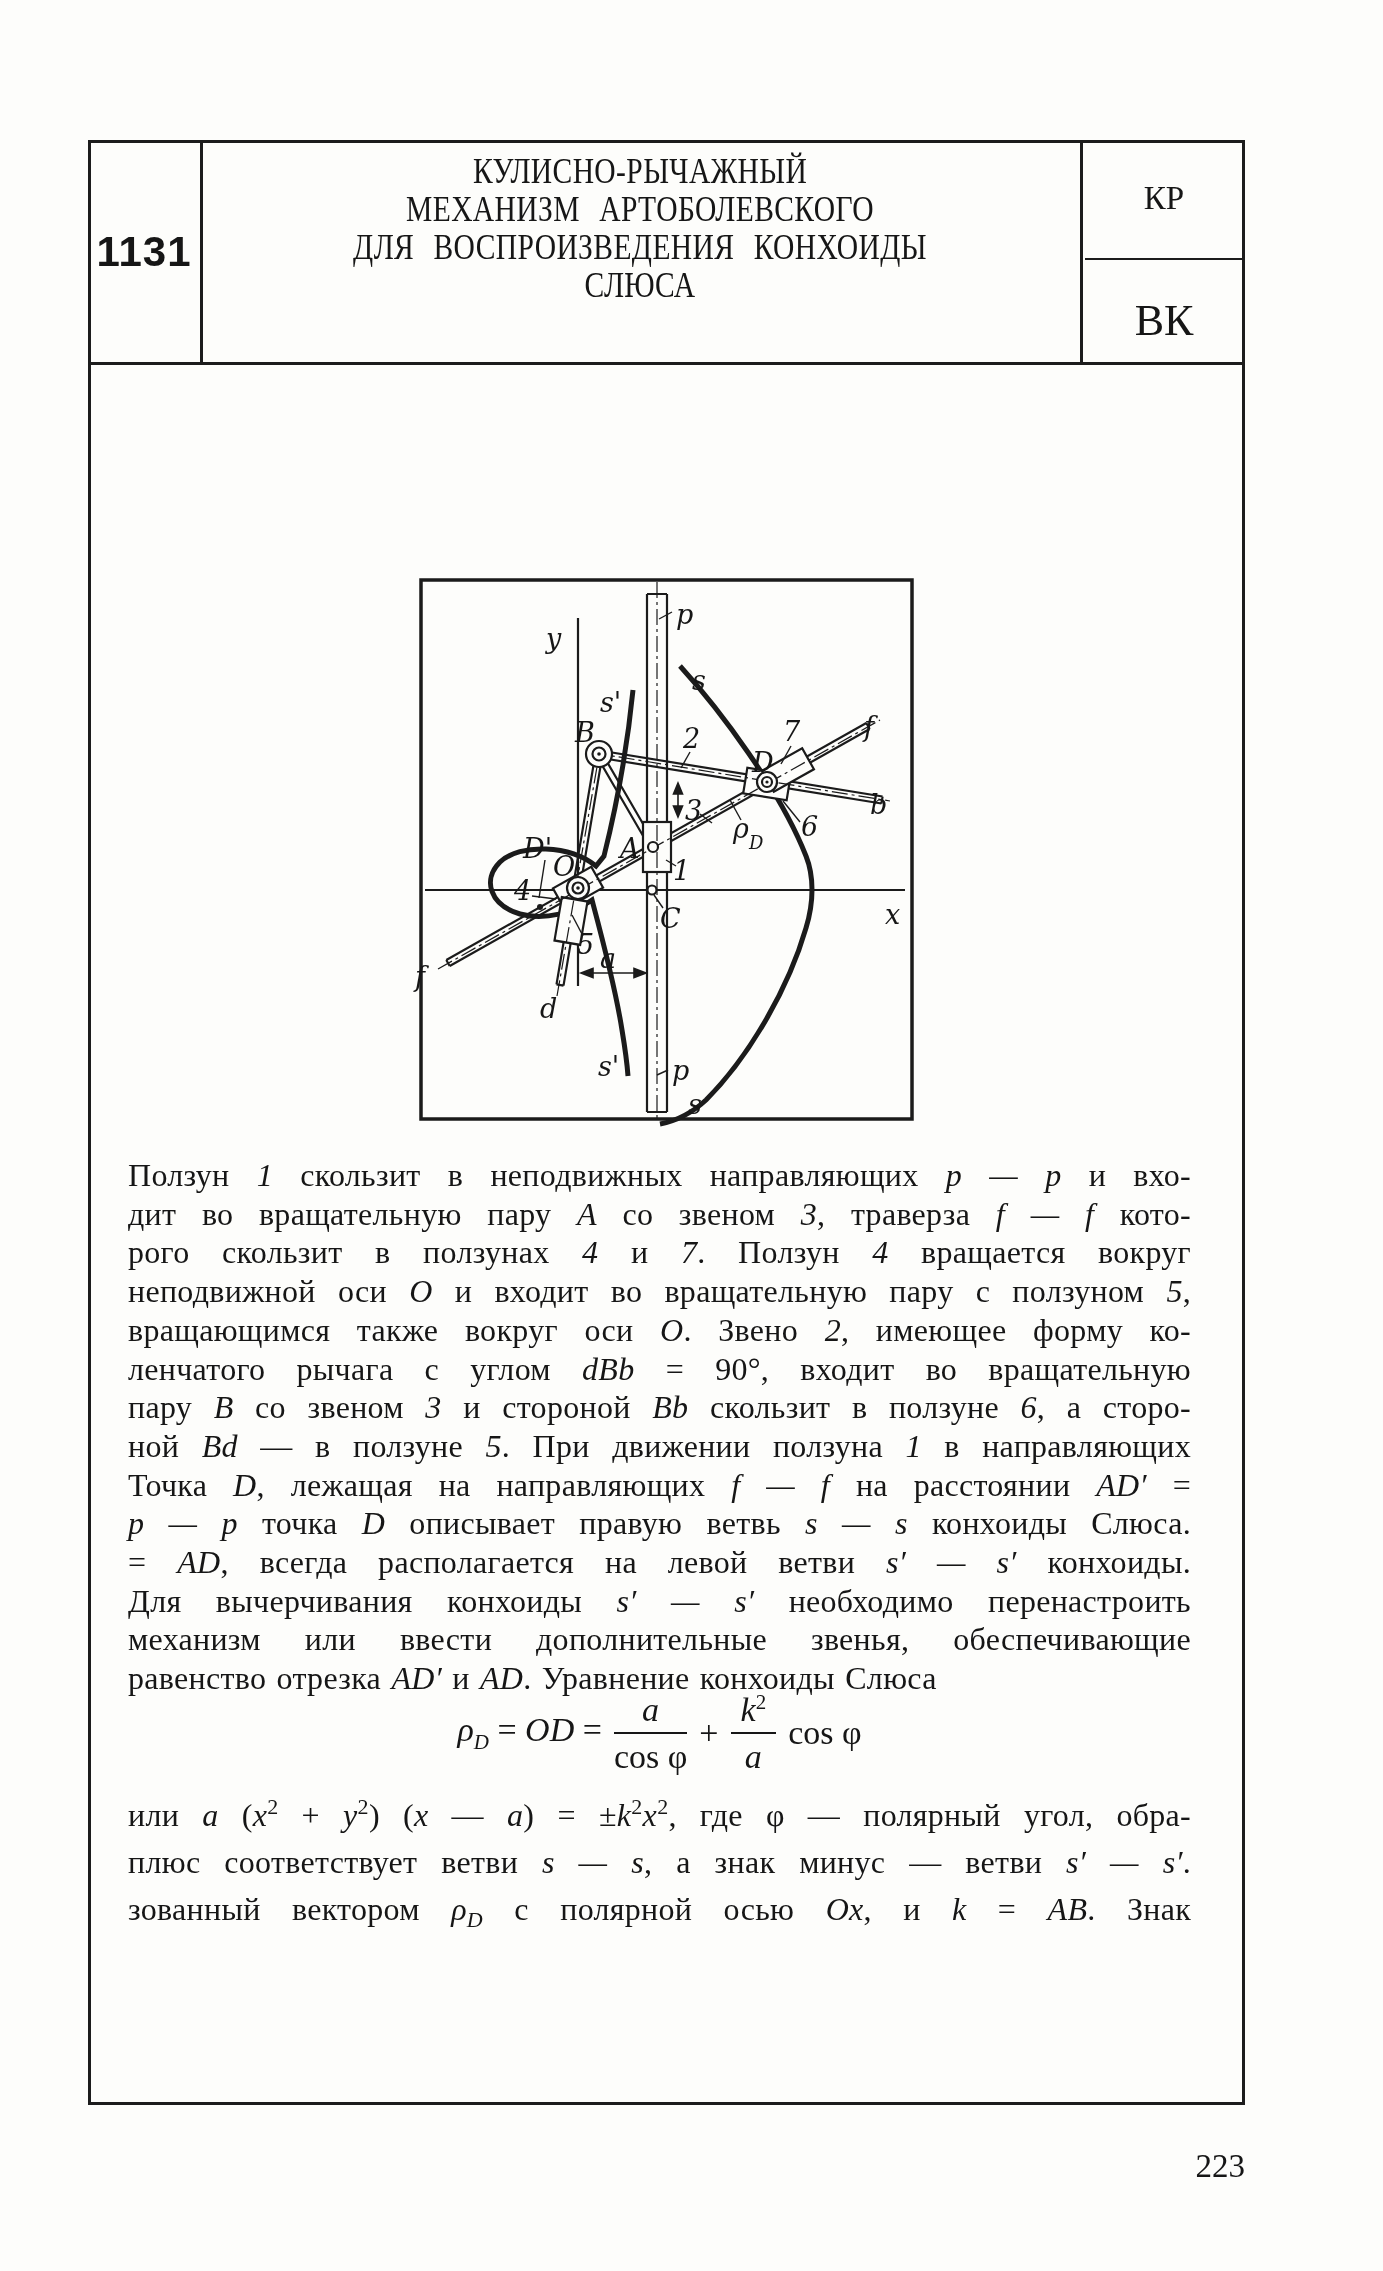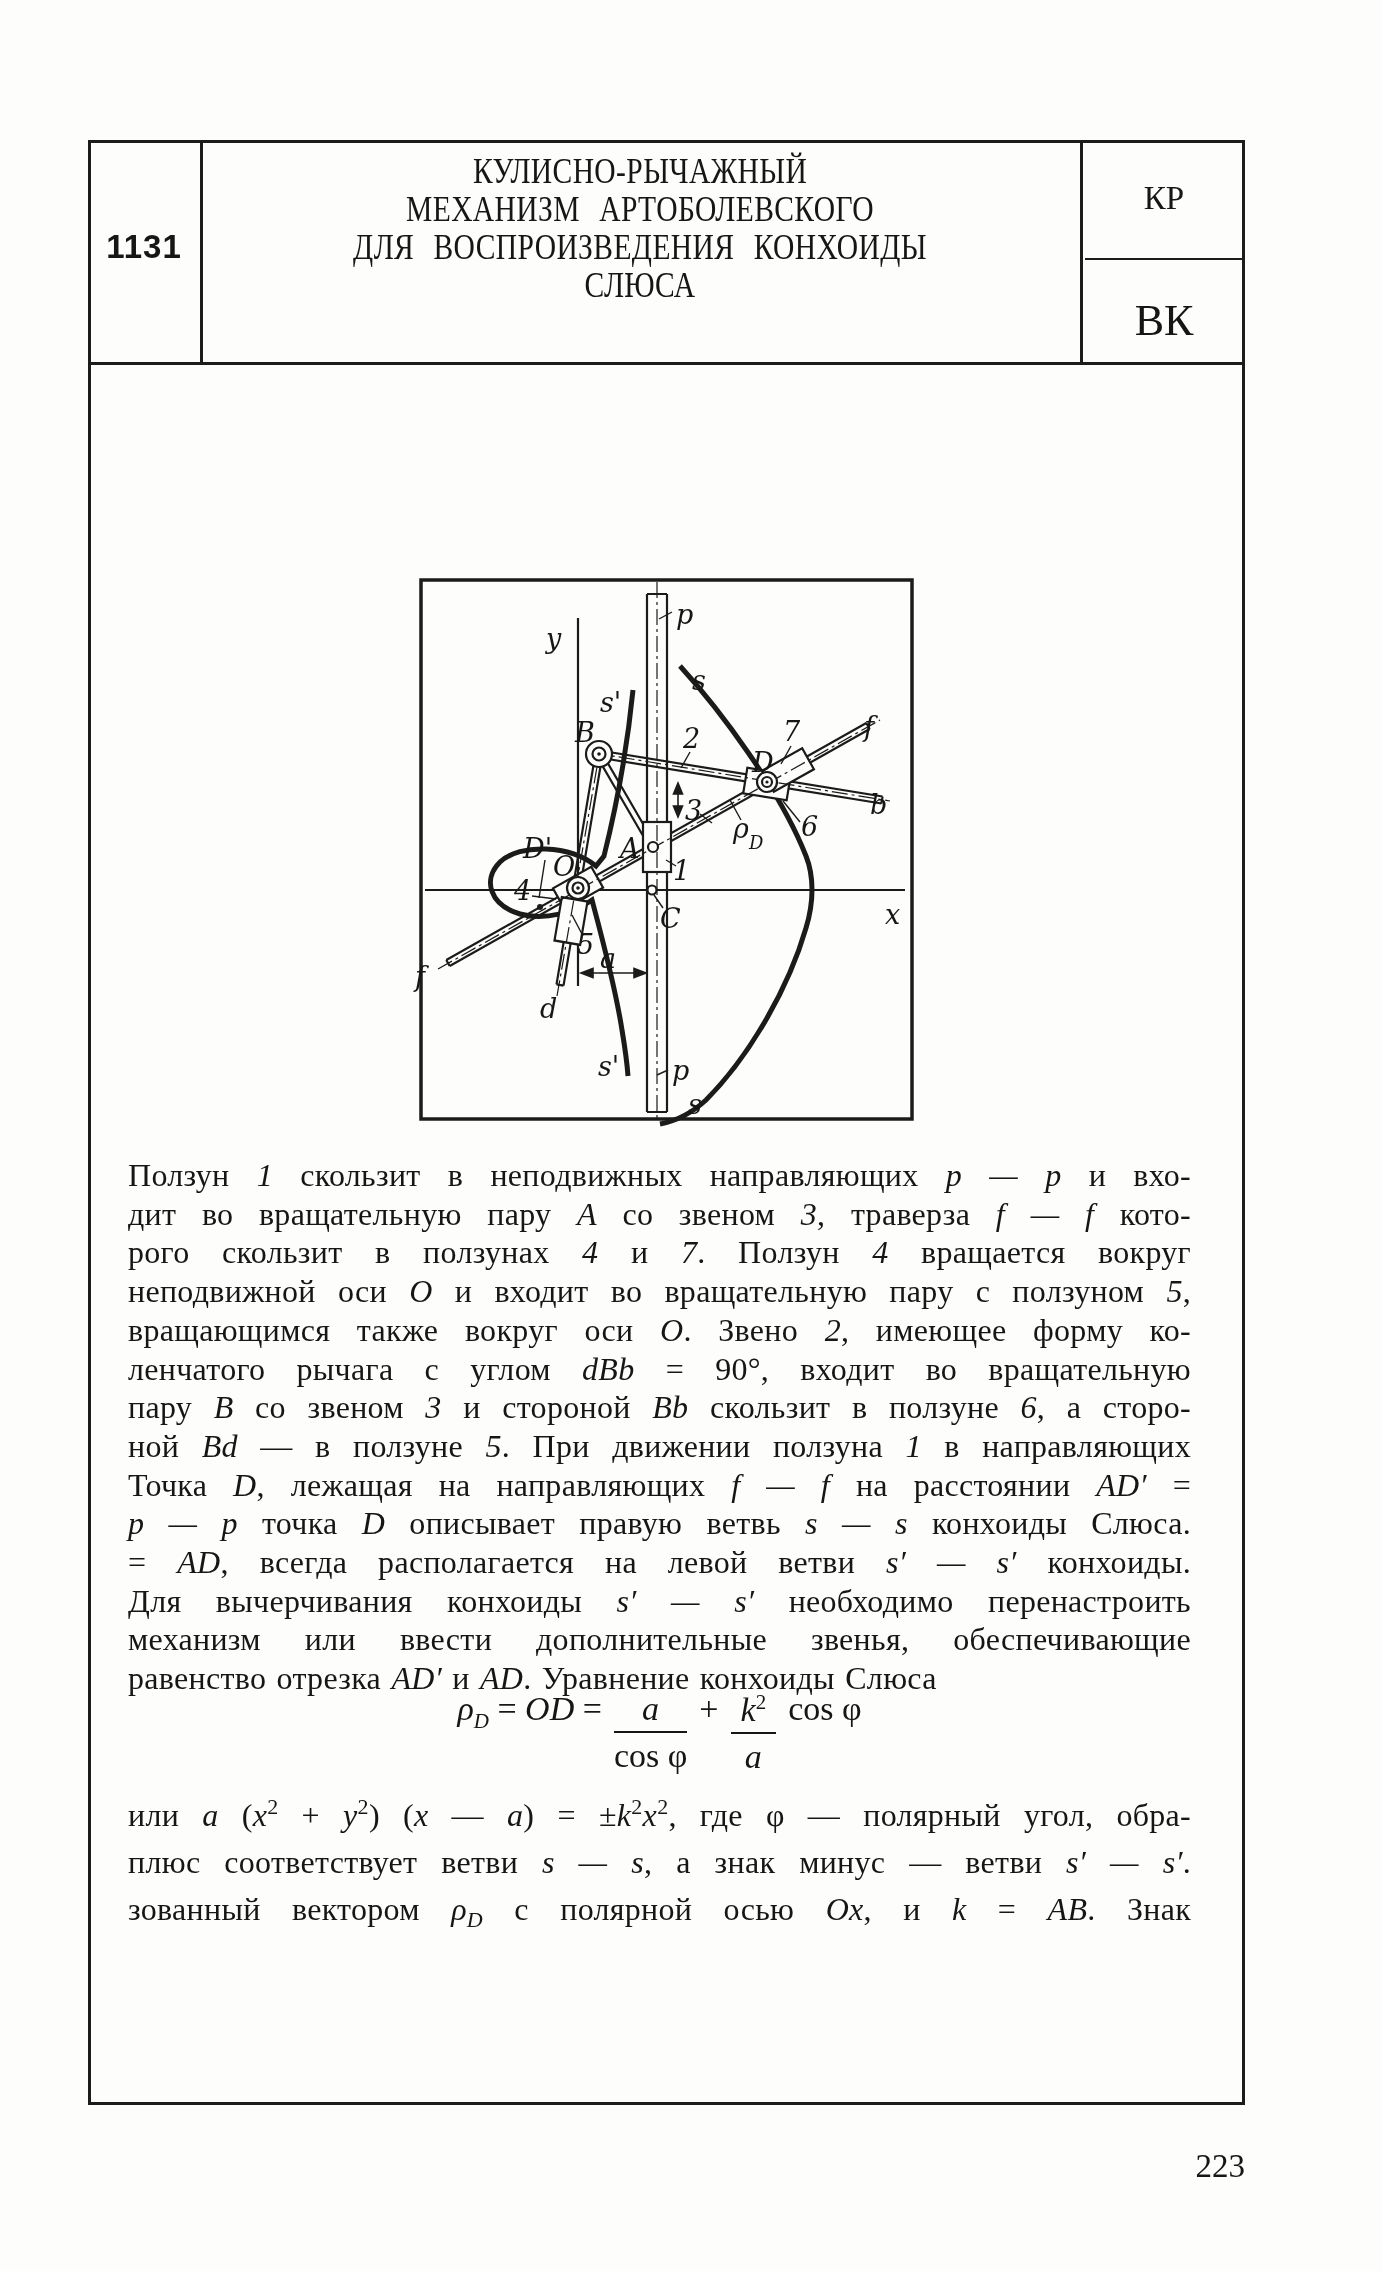--- a/index.html
+++ b/index.html
@@ -5,36 +5,36 @@
   html,body{margin:0;padding:0;background:#ffffff;}
   .page{position:relative;width:1383px;height:2271px;background:#fdfdfb;overflow:hidden;
         font-family:"Liberation Serif", serif;color:#161616;}
   .abs{position:absolute;}
   
   .page-frame{left:88px;top:140px;width:1151px;height:1959px;border:3px solid #1c1c1c;}
   .vline{background:#1c1c1c;width:3px;}
   .hline{background:#1c1c1c;height:3px;}
   
   .item-number{left:88px;top:228px;width:112px;text-align:center;
-    font-family:"Liberation Sans",sans-serif;font-weight:bold;font-size:33px;letter-spacing:1px;}
+    font-family:"Liberation Sans",sans-serif;font-weight:bold;font-size:42px;letter-spacing:1px;}
   .title-block{left:200px;top:152px;width:880px;text-align:center;font-size:36px;line-height:38px;
     letter-spacing:.5px;word-spacing:14px;transform:scaleX(.82);transform-origin:50% 0;}
   .code-top{left:1083px;top:180px;width:162px;text-align:center;font-weight:normal;font-size:33px;}
   .code-bottom{left:1083px;top:295px;width:162px;text-align:center;font-size:44px;}
   
   .body-text{left:128px;width:1063px;font-size:32px;letter-spacing:.3px;word-spacing:2px;}
   .p1{top:1156px;line-height:38.7px;}
   .p2{top:1792px;line-height:47px;}
   .tline{text-align:justify;white-space:normal;}
   .tline.just{text-align-last:justify;font-family:Liberation Serif, serif;}
   .tline i{font-style:italic;}
   .tline sup{font-size:22px;line-height:0;}
   .tline sub{font-size:22px;line-height:0;}
   
-  .formula{left:128px;top:1690px;width:1063px;display:flex;justify-content:center;
+  .formula{left:128px;top:1690px;width:1063px;display:flex;justify-content:center;align-items:center;
     font-size:34px;}
   .formula .piece{display:inline-block;margin:0 6px;}
   .frac{display:inline-flex;flex-direction:column;text-align:center;vertical-align:middle;margin:0 6px;}
   .frac .num{border-bottom:2.5px solid #161616;padding:0 10px 3px;}
   .frac .den{padding-top:4px;}
   .formula i{font-style:italic;}
   .formula sub{font-size:21px;}
   .formula sup{font-size:21px;}
   .page-number{left:1080px;top:2124px;width:165px;text-align:right;font-size:33px;margin-top:24px;}
   

